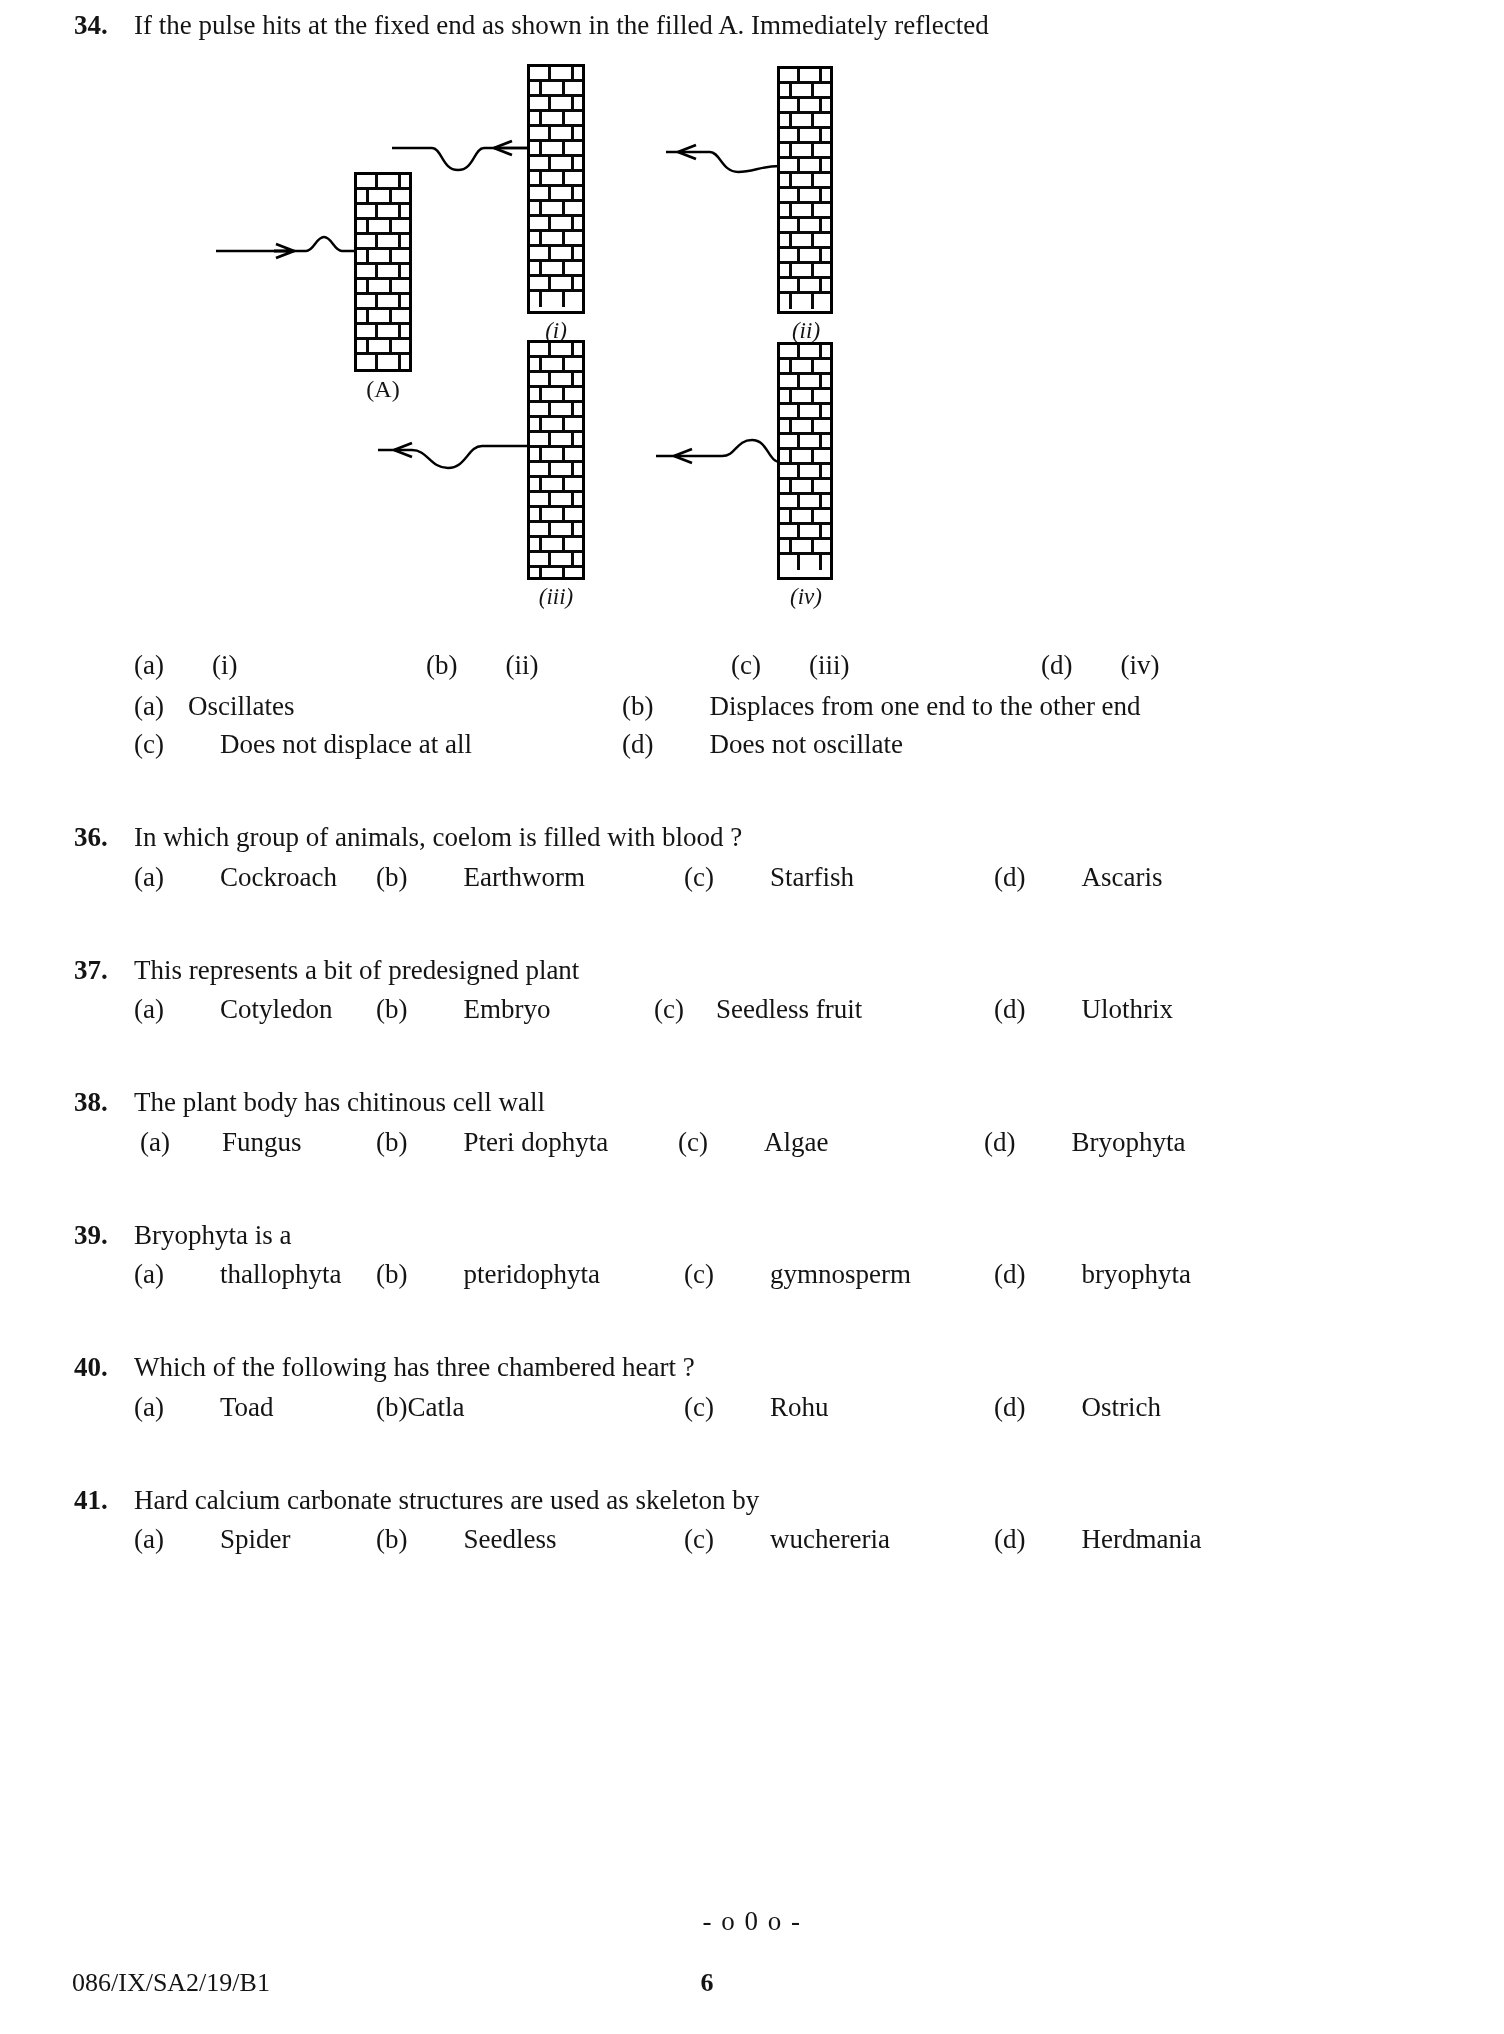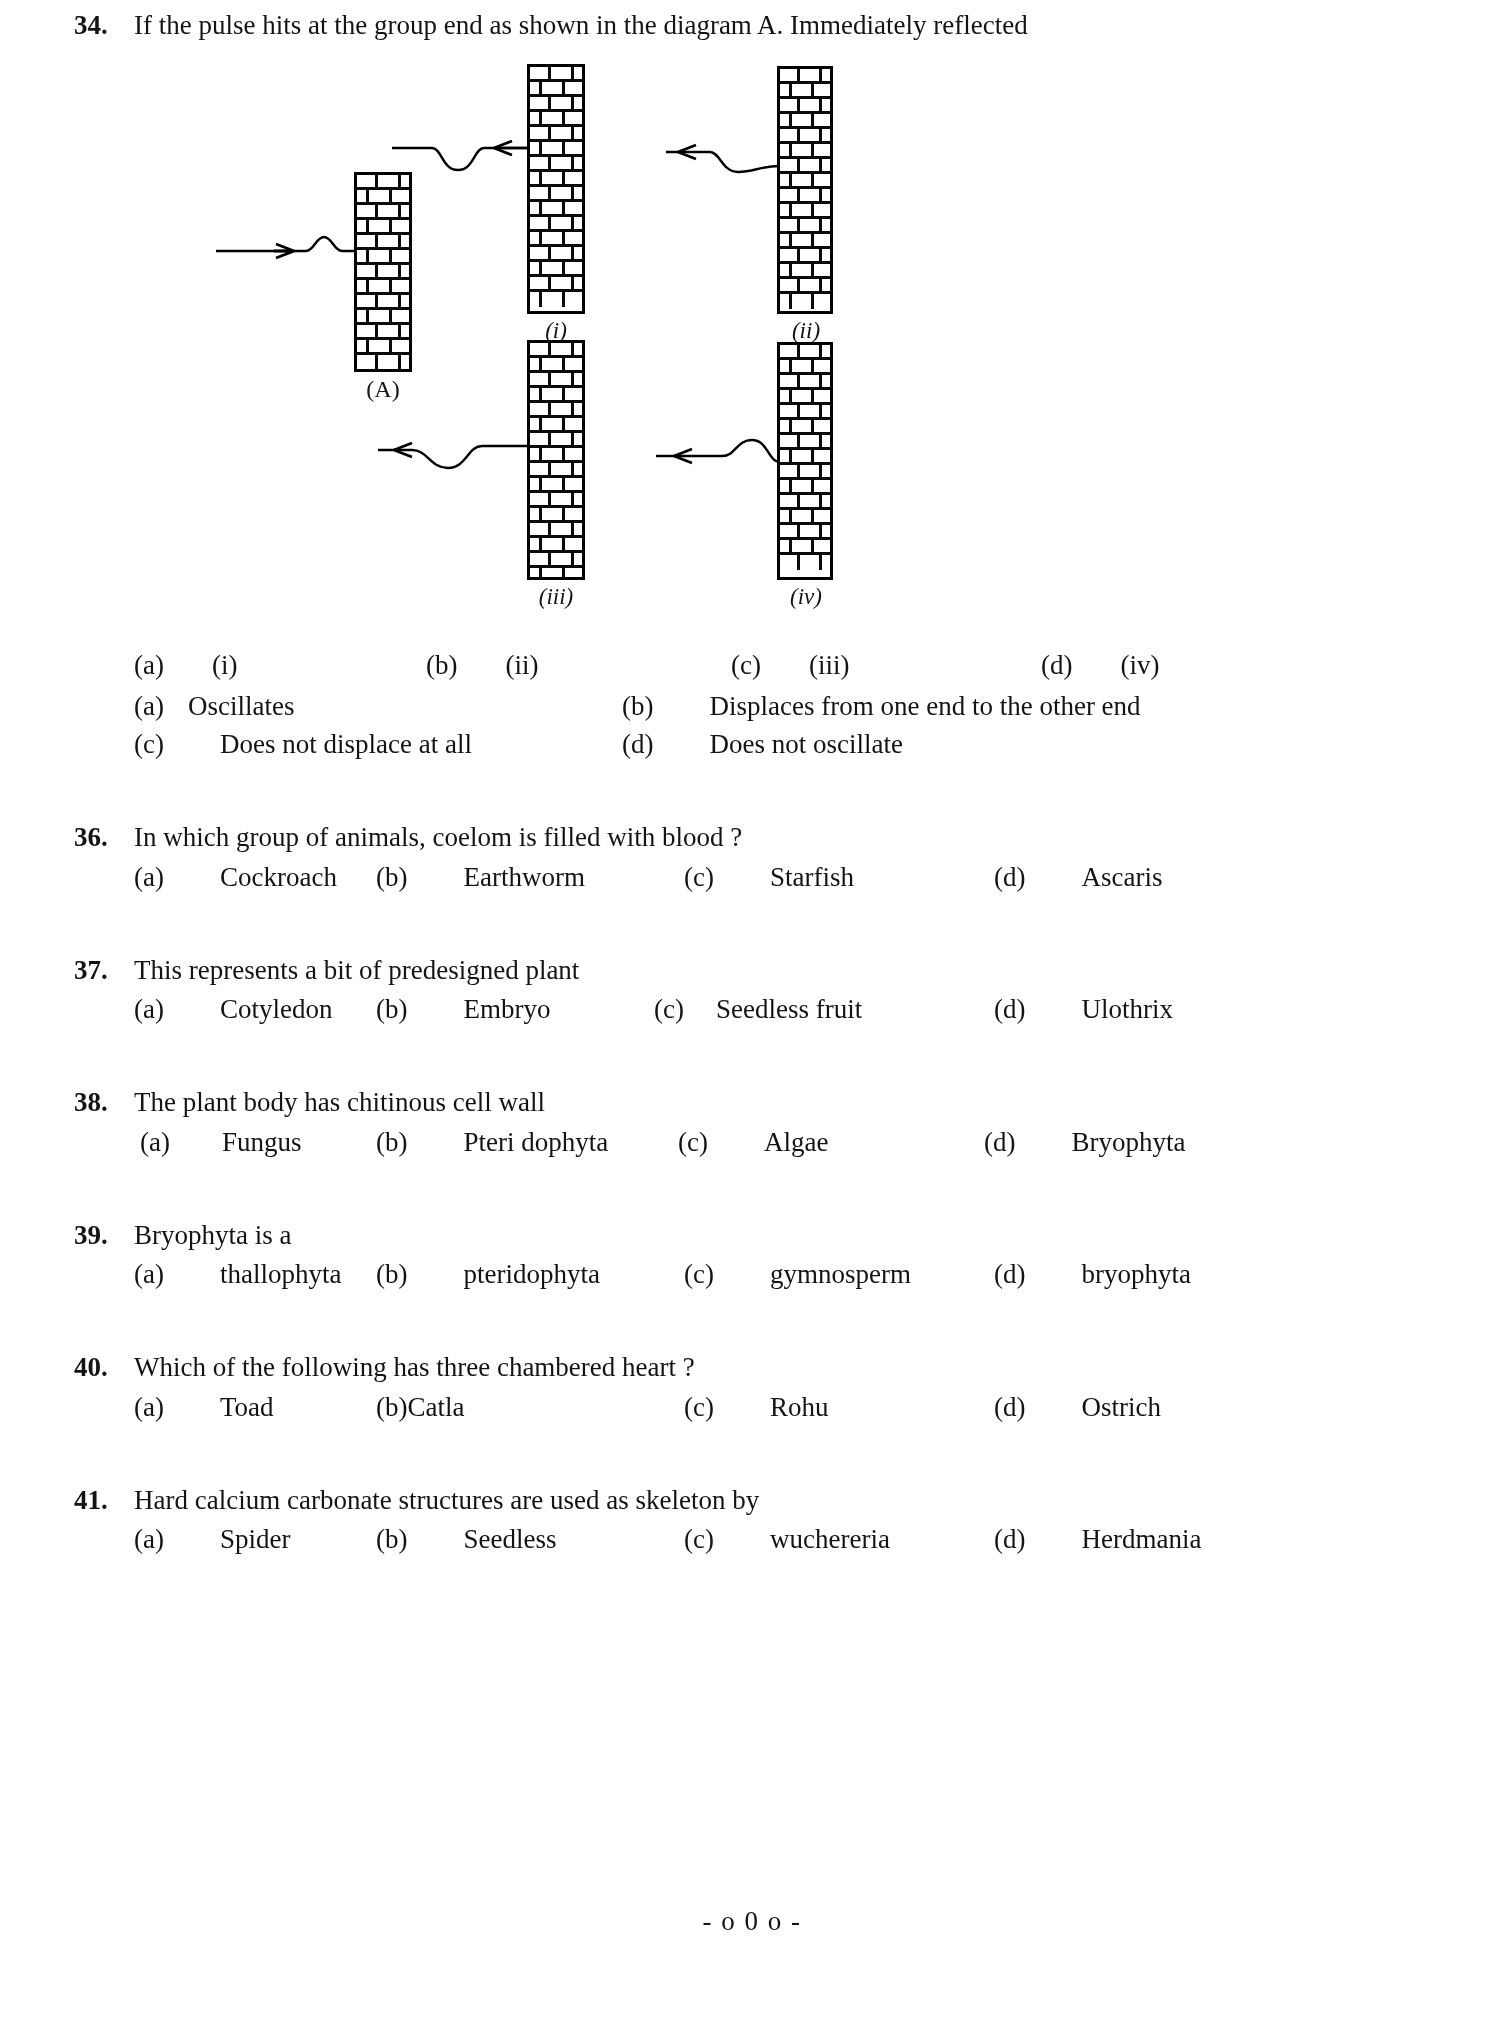--- a/index.html
+++ b/index.html
@@ -118,21 +118,21 @@
 </style>
 </head>
 <body>
 
 <div class="page">
   <div class="content">
 
     <div class="qrow q34">
       <div class="qnum">34.</div>
       <div class="qstem-wrap" style="flex:1 1 auto;">
-        <div class="qtext">If the pulse hits at the group end as shown in the diagram A.  Immediately reflected</div>
+        <div class="qtext">If the pulse hits at the fixed end as shown in the filled A.  Immediately reflected</div>
       </div>
     </div>
 
     <div class="figure">
 
       <div class="wall wallA" style="left:282px;top:118px;width:58px;height:200px;">
           <div class="brickrow" style="height:15px;">
             <i style="left:18px;"></i>
             <i style="left:41px;"></i>
           </div>
@@ -651,13 +651,17 @@
       </div>
       <div class="opt">
         <span class="optlbl">(d)</span>
         <span class="opttxt" style="margin-left:56px;">Herdmania</span>
       </div>
     </div>
 
   </div>
 
   <div class="endmark">- o 0 o -</div>
+  <div class="footer">
+    <span class="code">086/IX/SA2/19/B1</span>
+    <span class="pageno">6</span>
+  </div>
 </div>
 
 </body></html>

